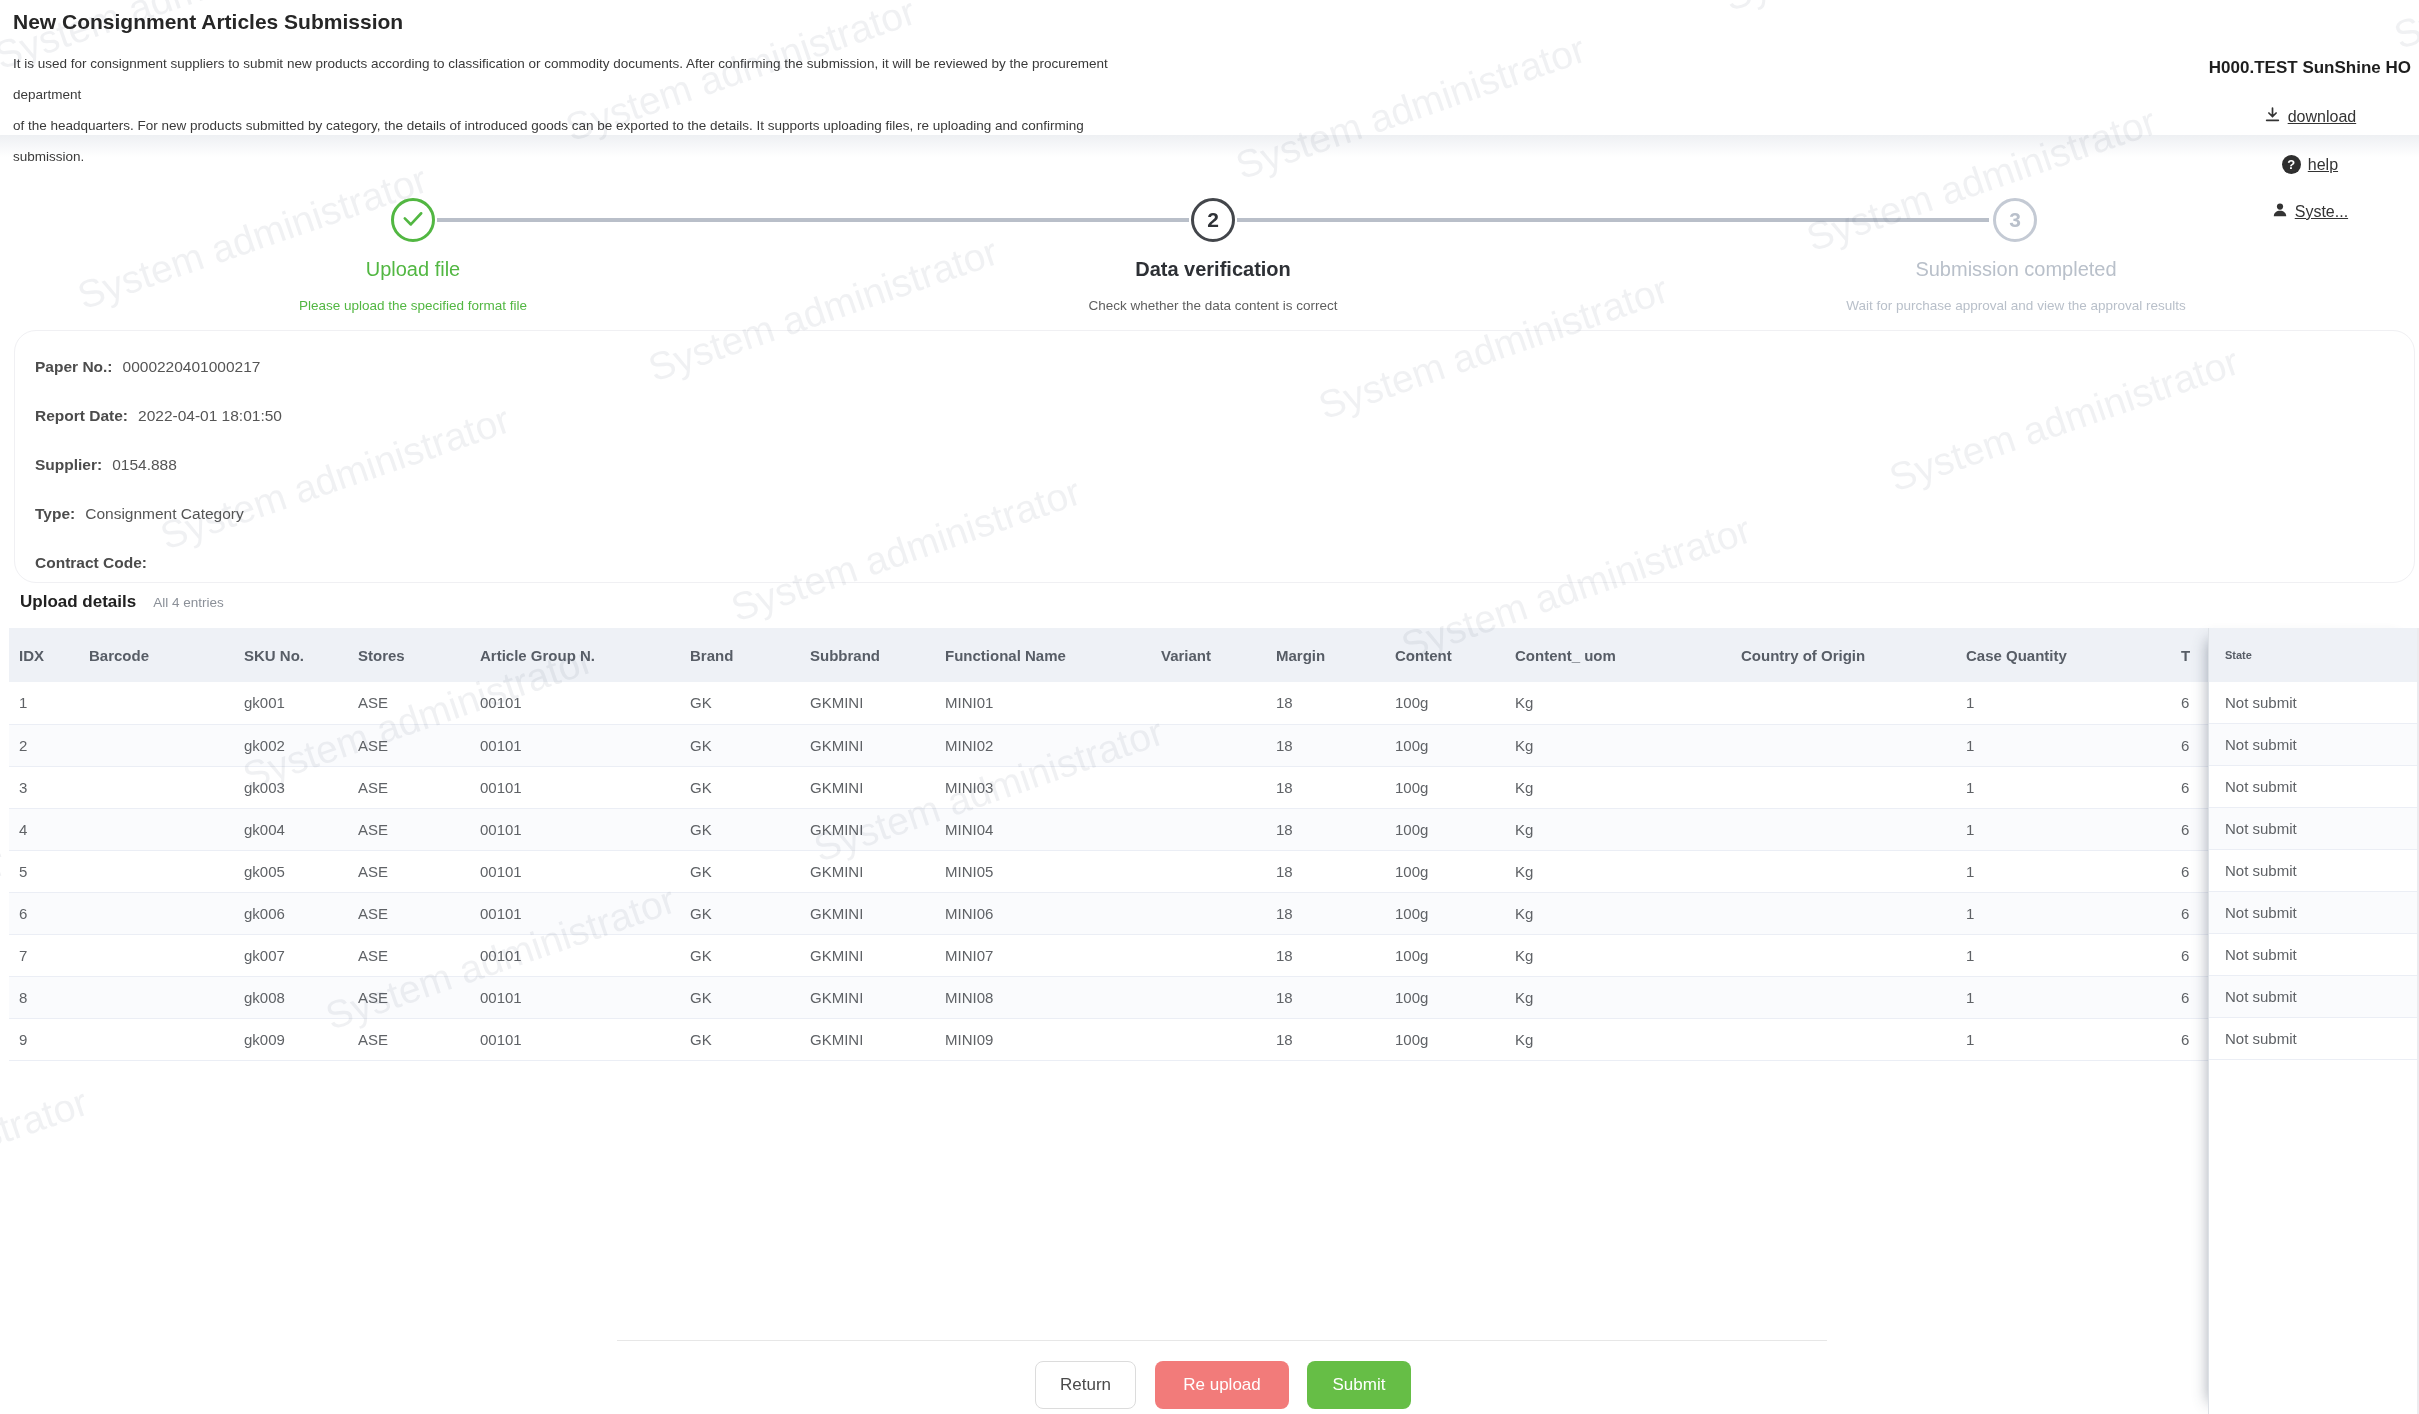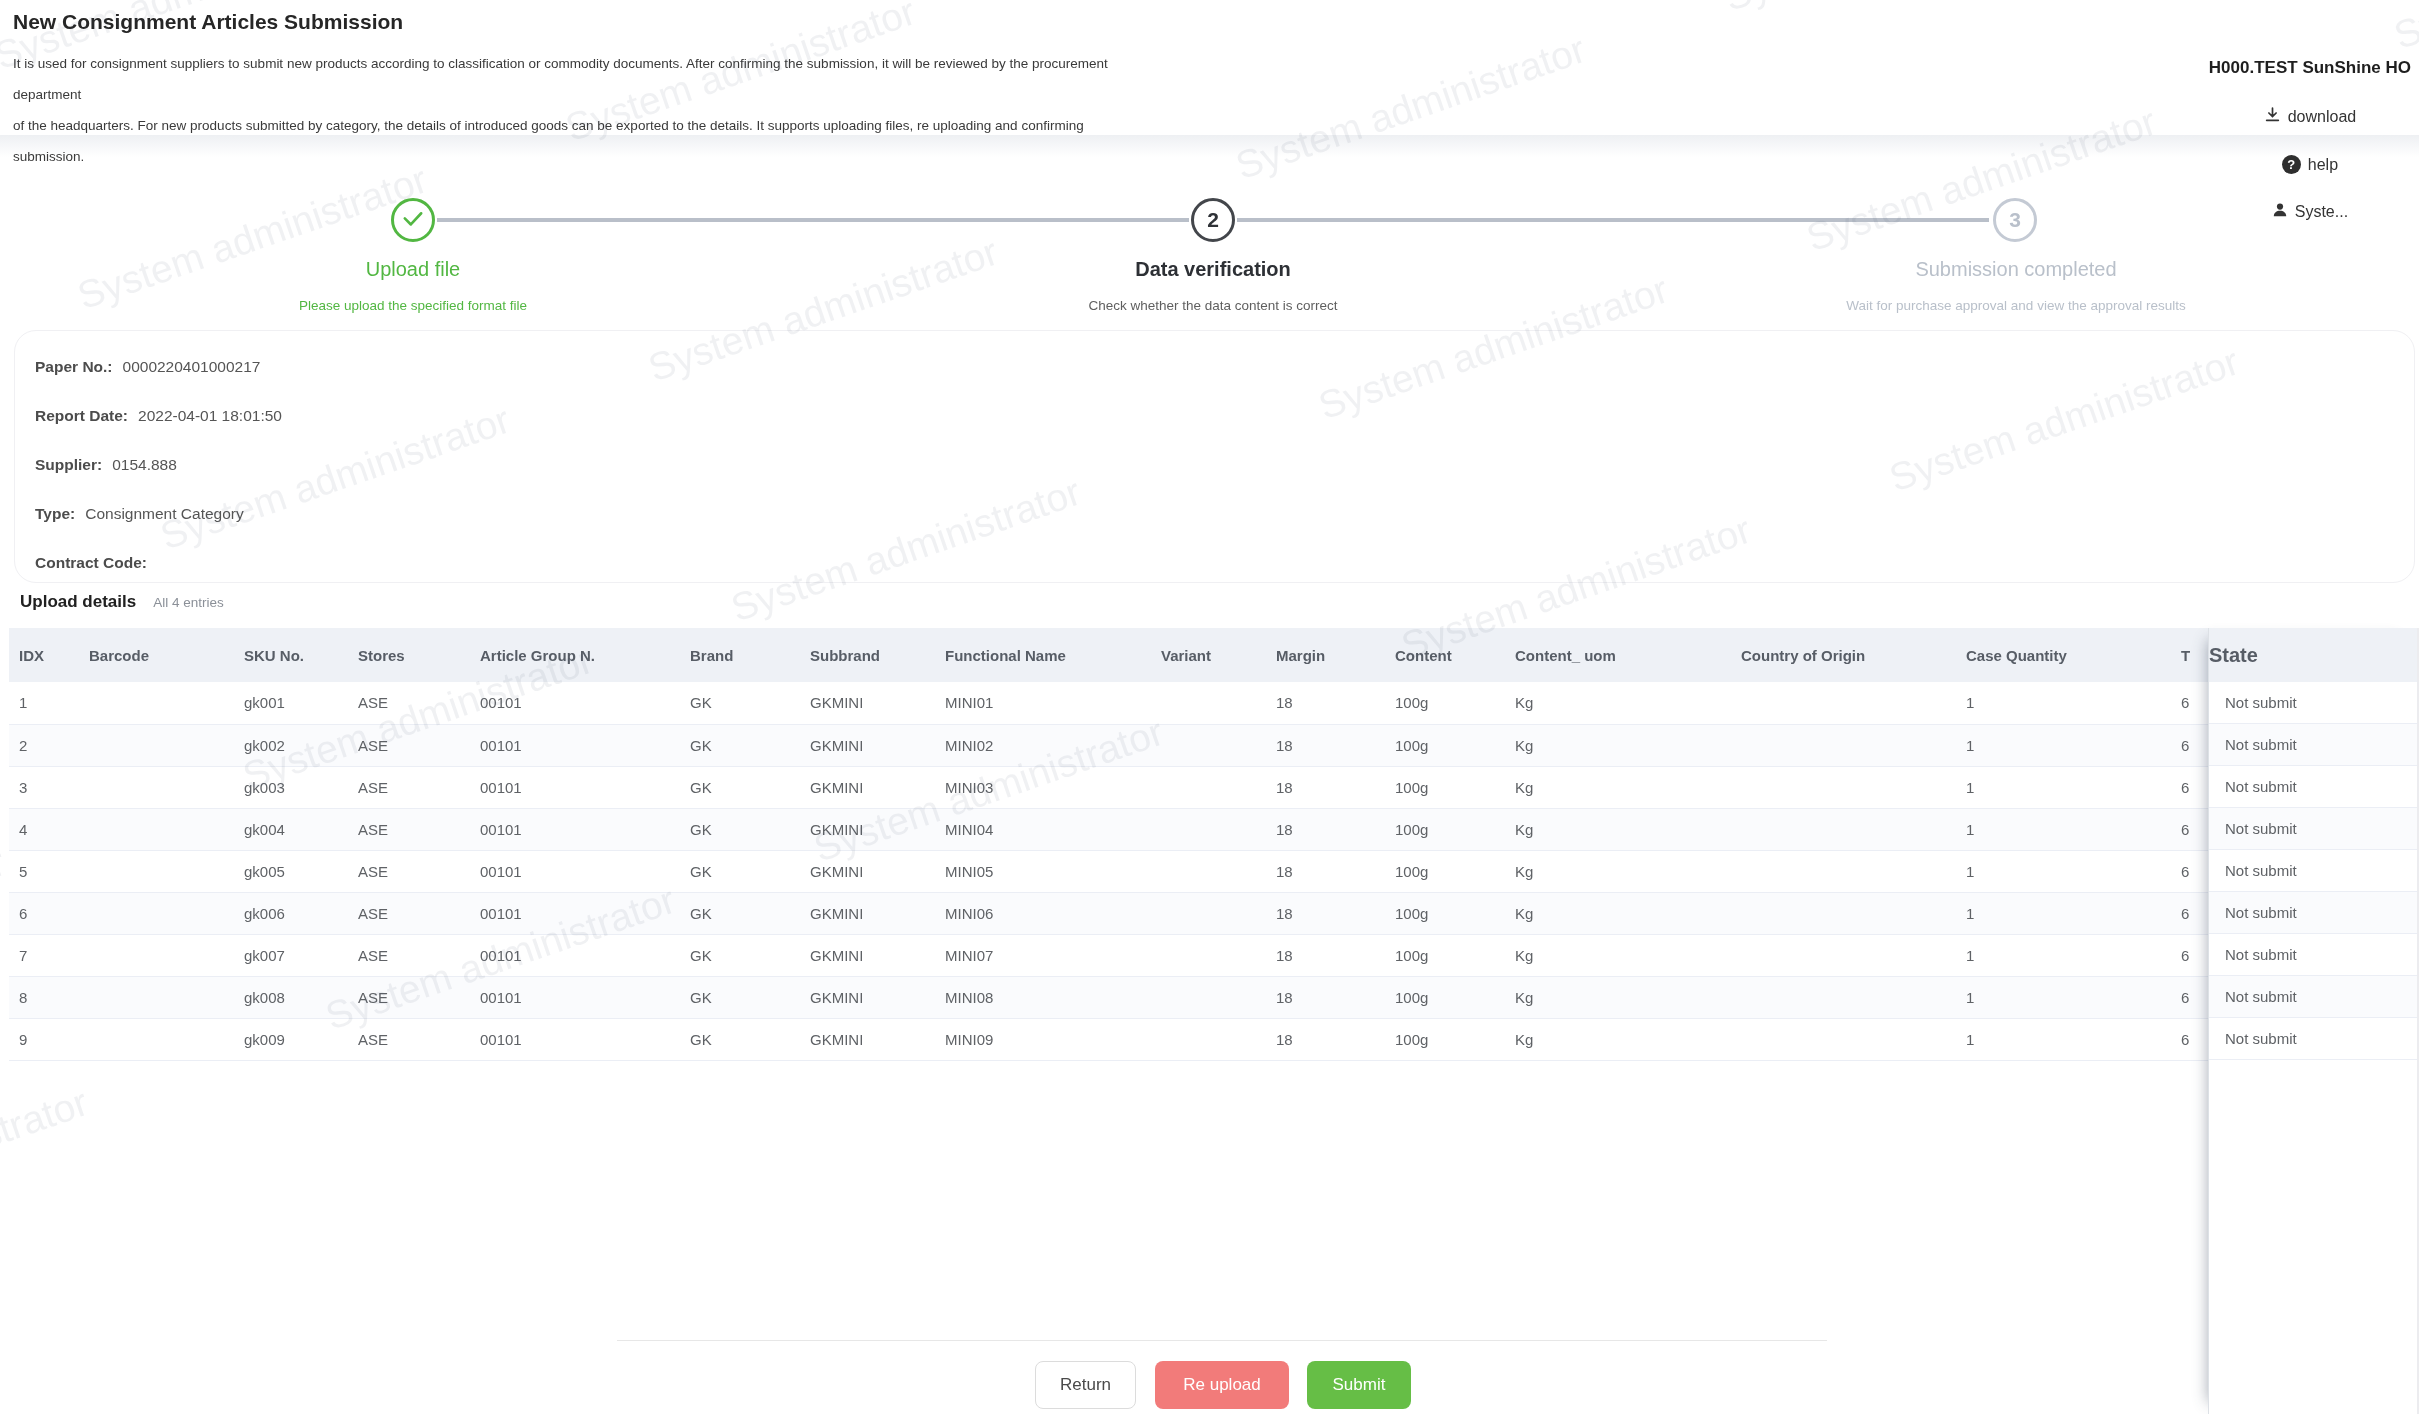--- a/index.html
+++ b/index.html
@@ -19,21 +19,21 @@
     font-size:39px; white-space:nowrap; color:rgba(70,82,106,0.08); font-weight:400;
   }
   .wm-layer span:nth-child(even){ margin-left:105px; }
 
   
   .page-header { position:absolute; left:0; top:0; width:2419px; height:135px; background:#fff; z-index:2; }
   .page-title { position:absolute; left:13px; top:10px; font-size:21px; font-weight:bold; color:#262626; }
   .page-desc { position:absolute; left:13px; top:48px; width:1125px; font-size:13.5px; color:#3a3a3a; line-height:31px; font-weight:500;}
   .header-right { position:absolute; right:8px; top:58px; display:flex; align-items:center; gap:28px;flex-direction:column; }
   .account-name { font-size:17px; font-weight:bold; color:#1f1f1f; white-space:nowrap; }
-  .header-item { display:flex; align-items:center; gap:7px; font-size:16px; color:#333; cursor:pointer; white-space:nowrap; }
+  .header-item { display:flex; align-items:center; gap:7px; font-size:16px; color:#333; cursor:pointer; white-space:nowrap;text-decoration:underline; }
   .help-circle {
     width:19px; height:19px; border-radius:50%; background:#2e2e2e; color:#fff;
     font-size:13px; font-weight:bold; display:inline-flex; align-items:center; justify-content:center;
   }
   .band { position:absolute; left:0; top:135px; width:2419px; height:22px;
     background:linear-gradient(#eef0f3,#ffffff); z-index:1; }
 
   
   .step-line { position:absolute; height:4px; background:#b9bfc9; top:218px; z-index:1; }
   .line-1 { left:437px; width:752px; }
@@ -84,21 +84,21 @@
   th.hidden-col, td.hidden-col { padding-left:18px; }
 
   
   .fixed-col {
     position:absolute; left:2208px; top:628px; width:211px; height:786px;
     background:#fff; z-index:10; border-left:1px solid #dde1e6; border-right:2px solid #ececef;
     box-shadow:-12px 0 14px -12px rgba(60,70,90,0.45);
   }
   .fc-header {
     height:54px; background:#eef1f6; display:flex; align-items:center;
-    padding-left:0; font-size:20px; font-weight:bold; color:#575d66;
+    padding-left:16px; font-size:11px; font-weight:bold; color:#575d66;
   }
   .fc-cell {
     height:42px; display:flex; align-items:center; padding-left:16px;
     font-size:15px; color:#5f6266; border-bottom:1px solid #ebeef5; background:#fff;
   }
   .fc-cell:nth-child(odd) { background:#fafbfd; }
 
   
   .footer-line { position:absolute; left:617px; top:1340px; width:1210px; border-top:1px solid #e7e7e7; z-index:2;}
   .btn {

